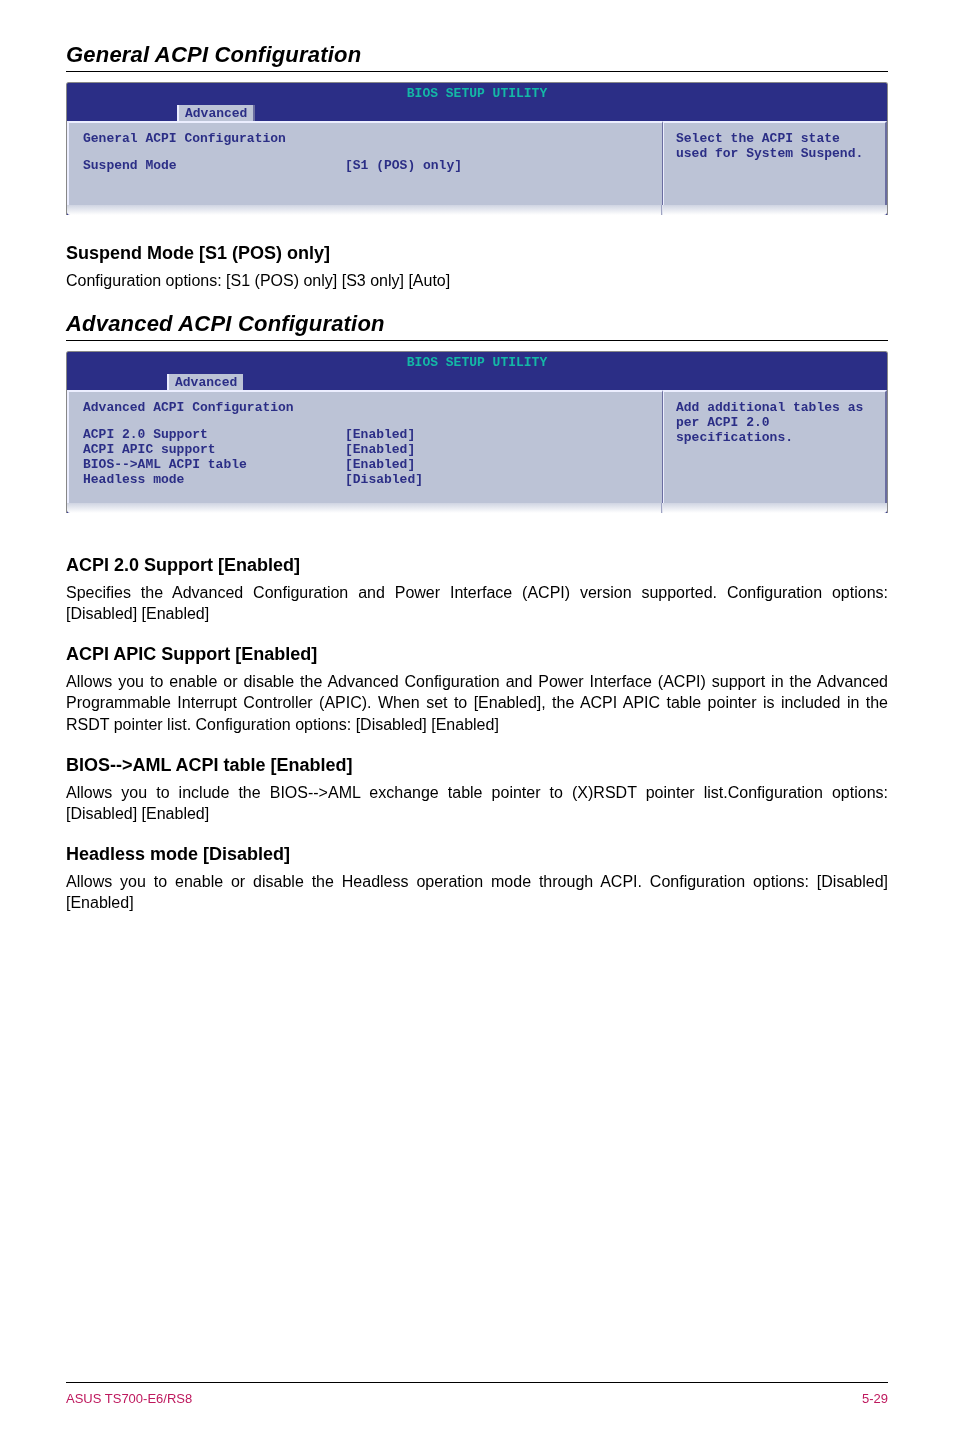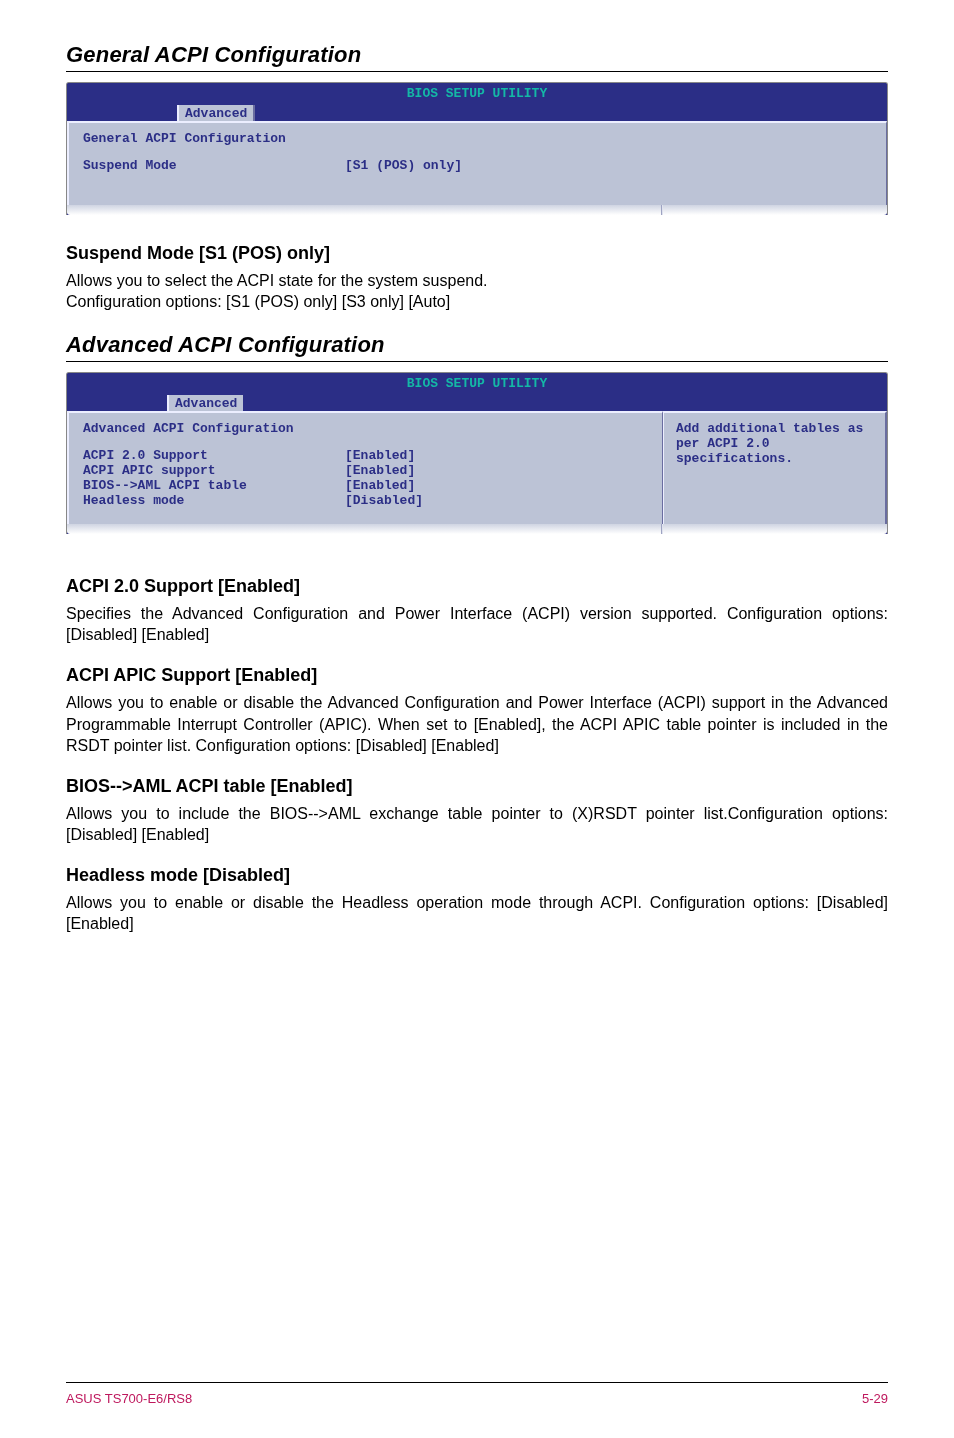--- a/index.html
+++ b/index.html
@@ -144,29 +144,31 @@
   </div>
   <div class="bios-body">
     <div class="bios-left">
       <div class="header-line">General ACPI Configuration</div>
       <div class="bios-row">
         <span class="label">Suspend Mode</span>
         <span class="value">[S1 (POS) only]</span>
       </div>
       <div style="height:16px"></div>
     </div>
+    <div class="bios-right">
+      <div>Select the ACPI state used for System Suspend.</div>
+    </div>
   </div>
   <div class="bios-fade">
       <div class="divider-stub"></div>
     </div>
 </div>
 
 <div class="h3">Suspend Mode [S1 (POS) only]</div>
 <div class="body-text">
-  <span class="wide-track" style="display:block">Allows you to select the ACPI state for the system suspend.</span>
   <span style="display:block">Configuration options: [S1 (POS) only] [S3 only] [Auto]</span>
 </div>
 
 <div class="heading-italic">Advanced ACPI Configuration</div>
 
 <div class="bios-box">
   <div class="bios-title-row">BIOS SETUP UTILITY</div>
   <div class="bios-tabs-row shift2">
     <span class="bios-tab noborder">Advanced</span>
   </div>

